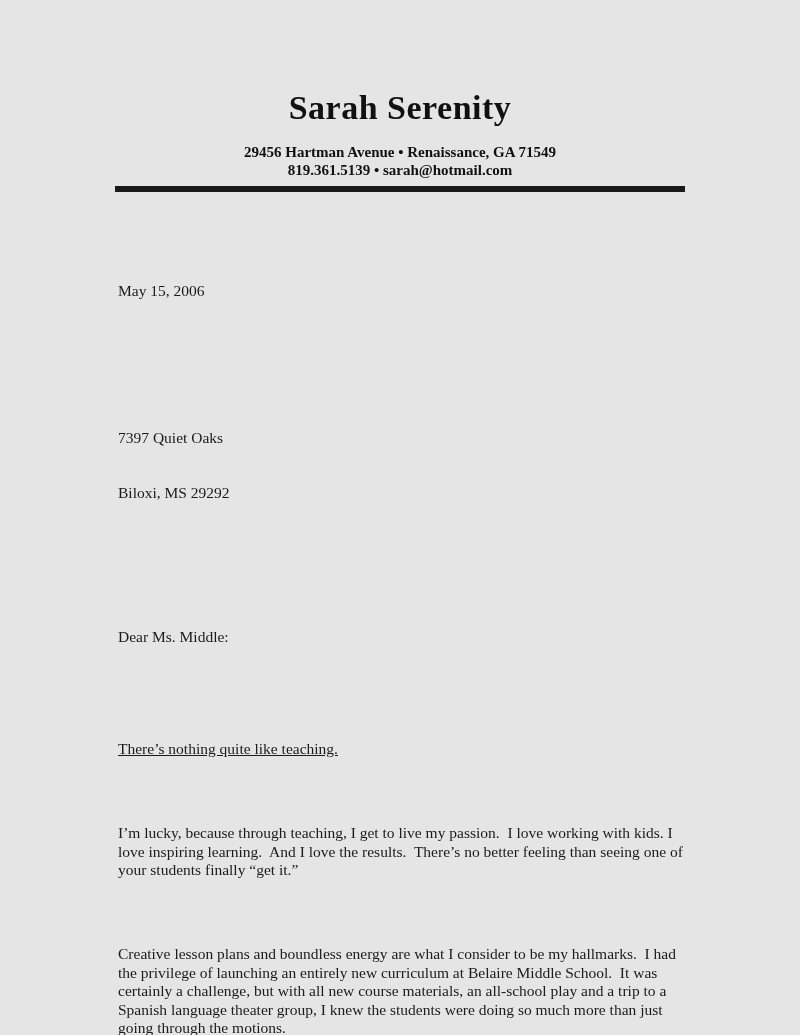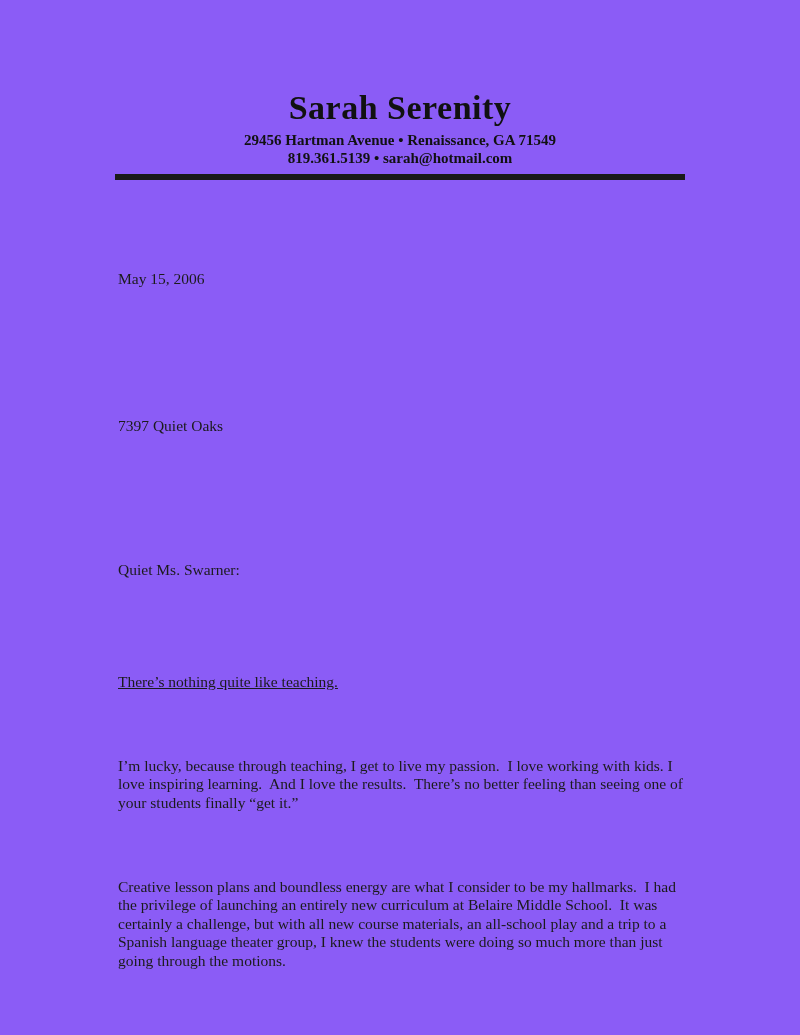--- a/index.html
+++ b/index.html
@@ -6,21 +6,21 @@
 
   html, body {
     background: #ffffff;
     font-family: "Liberation Serif", "DejaVu Serif", serif;
   }
 
   .page {
     position: relative;
     width: 800px;
     height: 1035px;
-    background: #8b5cf6;
+    background: #e5e5e5;
     color: #1a1a1a;
     overflow: hidden;
   }
 
   
   .letterhead {
     padding-top: 88px;
     text-align: center;
   }
 
@@ -32,21 +32,21 @@
     color: #111111;
   }
 
   .letterhead-line {
     font-size: 15px;
     font-weight: bold;
     line-height: 18px;
     color: #111111;
   }
 
-  .letterhead-line.first { margin-top: 4px; }
+  .letterhead-line.first { margin-top: 16px; }
 
   .letterhead-divider {
     width: 570px;
     margin: 7px auto 0 auto;
     height: 2px;
     border-top: 3px solid #1a1a1a;
     border-bottom: 3px solid #1a1a1a;
   }
 
   
@@ -76,23 +76,24 @@
     <div class="letterhead-line">819.361.5139 • sarah@hotmail.com</div>
     <div class="letterhead-divider"></div>
   </header>
 
   <main class="letter-body">
 
     <div class="letter-date">May 15, 2006</div>
 
     <div class="recipient-address">
       <div>7397 Quiet Oaks</div>
+      <div>Biloxi, MS 29292</div>
     </div>
 
-    <div class="salutation">Quiet Ms. Swarner:</div>
+    <div class="salutation">Dear Ms. Middle:</div>
 
     <p class="para-1">There’s nothing quite like teaching.</p>
 
     <p class="para">I’m lucky, because through teaching, I get to live my passion.  I love working with kids. I love inspiring learning.  And I love the results.  There’s no better feeling than seeing one of your students finally “get it.”</p>
 
     <p class="para">Creative lesson plans and boundless energy are what I consider to be my hallmarks.  I had the privilege of launching an entirely new curriculum at Belaire Middle School.  It was certainly a challenge, but with all new course materials, an all-school play and a trip to a Spanish language theater group, I knew the students were doing so much more than just going through the motions.</p>
 
     
 
     

